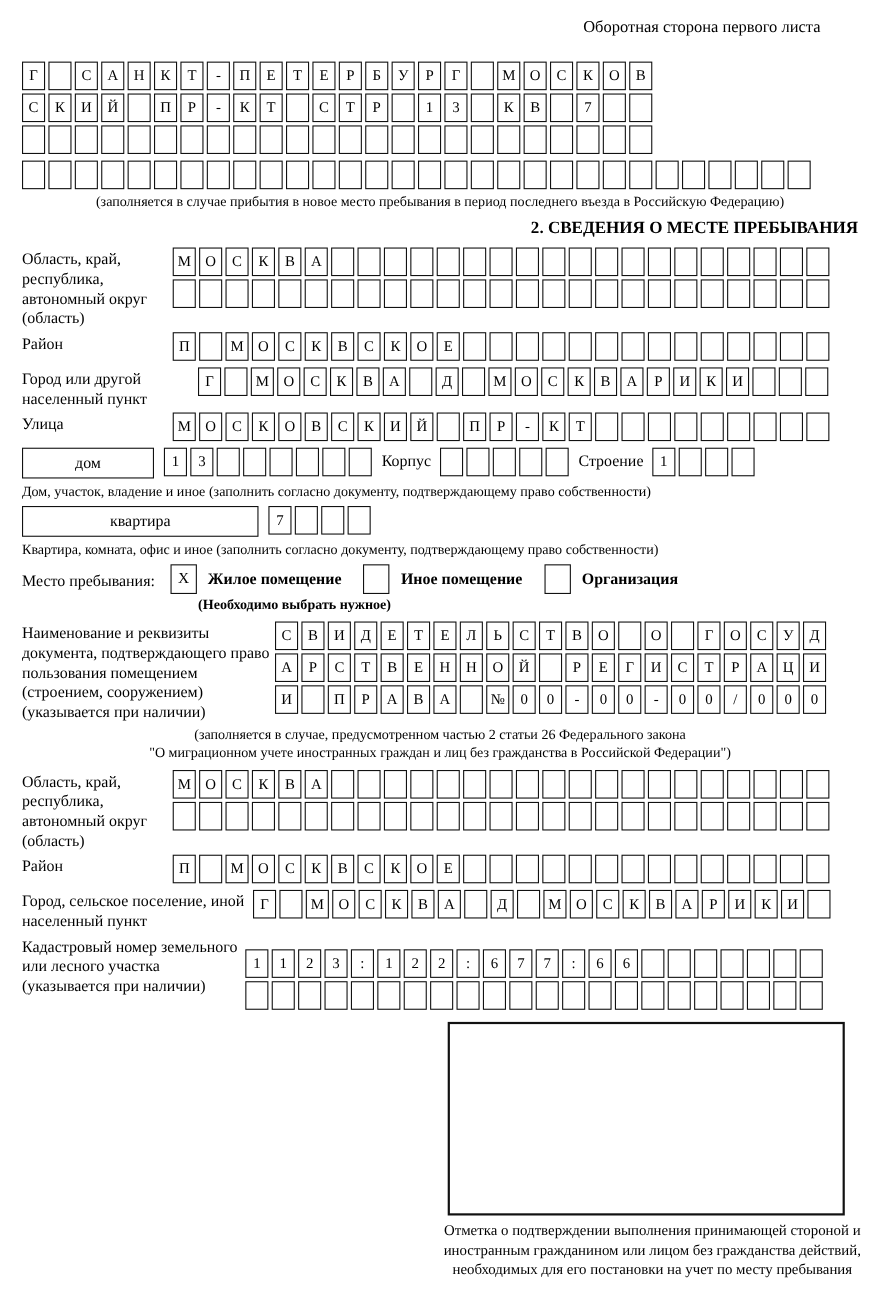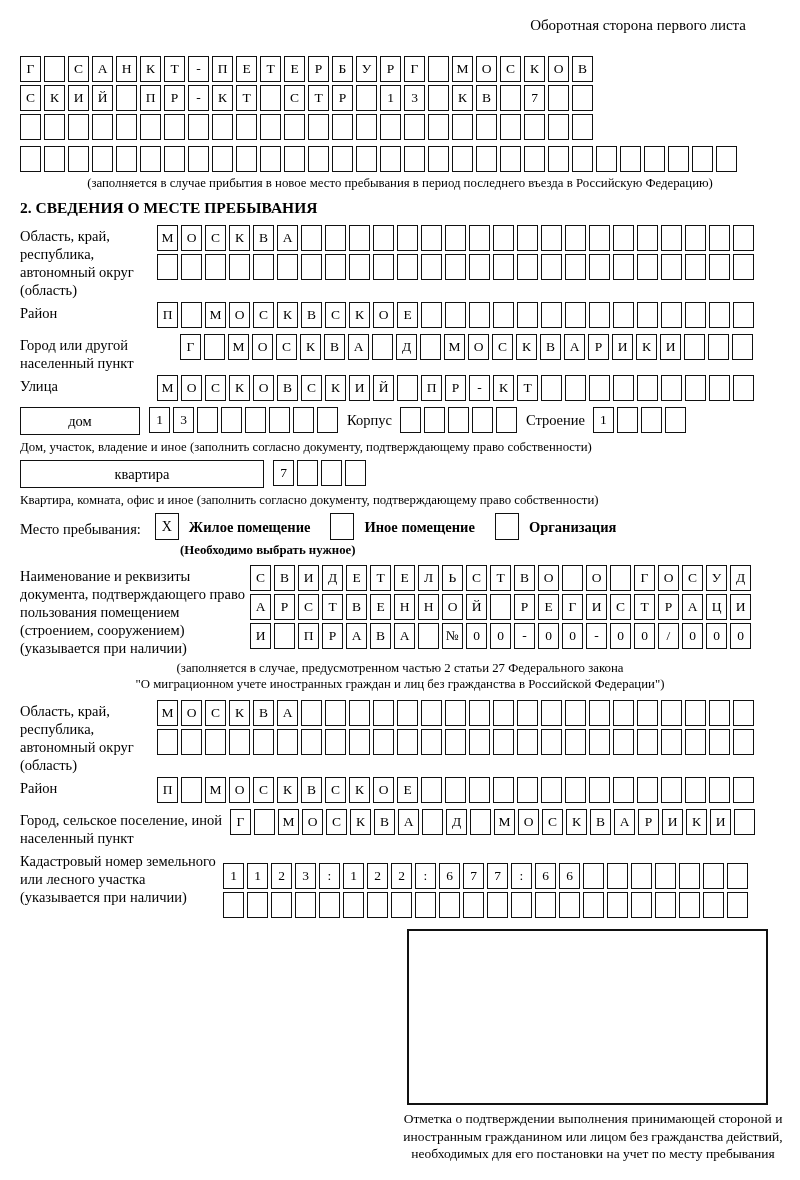--- a/index.html
+++ b/index.html
@@ -22,27 +22,27 @@
   .cell{
     box-sizing:border-box;flex:0 0 auto;
     width:21px;height:26px;margin-right:3px;
     border:1.6px solid #111;
     display:inline-flex;align-items:center;justify-content:center;
     font-size:13.5px;font-family:"Liberation Serif","DejaVu Serif",serif;
   }
   .note{font-size:12.8px;line-height:16px;}
   .center{text-align:center;}
   .left-note{margin:1px 0 5px 0;}
-  .sec-title{text-align:left;font-weight:bold;font-size:15.5px;margin:8px 0 8px 0;}
+  .sec-title{text-align:right;font-weight:bold;font-size:15.5px;margin:8px 0 8px 0;}
   .named-box{
     box-sizing:border-box;border:1.8px solid #111;height:28px;
     display:flex;align-items:center;justify-content:center;
     font-size:14.5px;flex:0 0 auto;margin-right:9px;
   }
-  .nb120{width:120px}.nb205{width:244px}
+  .nb120{width:120px}.nb205{width:215px}
   .inline-label{flex:0 0 auto;padding:4px 8px 0 6px;font-size:14.5px;}
   .checkbox{
     box-sizing:border-box;width:24px;height:27px;border:1.6px solid #111;
     display:inline-flex;align-items:center;justify-content:center;
     font-size:14px;flex:0 0 auto;margin:0 6px;
   }
   .mesto-row{align-items:center;margin-bottom:2px;}
   .opt-label{padding:0 14px 0 4px;font-weight:bold;}
   .mesto-note{margin:0 0 7px 160px;font-weight:bold;}
   .pad-top14{padding-top:13px;}
@@ -448,21 +448,21 @@
           <span class="cell">0</span>
           <span class="cell">0</span>
           <span class="cell">/</span>
           <span class="cell">0</span>
           <span class="cell">0</span>
           <span class="cell">0</span>
         </div>
     </div>
   </div>
 
-  <div class="note center">(заполняется в случае, предусмотренном частью 2 статьи 27 Федерального закона</div>
+  <div class="note center">(заполняется в случае, предусмотренном частью 2 статьи 26 Федерального закона</div>
   <div class="note center mb8">"О миграционном учете иностранных граждан и лиц без гражданства в Российской Федерации")</div>
 
   <div class="frow">
     <div class="flabel w137">Область, край, республика, автономный округ (область)</div>
     <div class="rows">
       <div class="cells">
           <span class="cell">М</span>
           <span class="cell">О</span>
           <span class="cell">С</span>
           <span class="cell">К</span>

